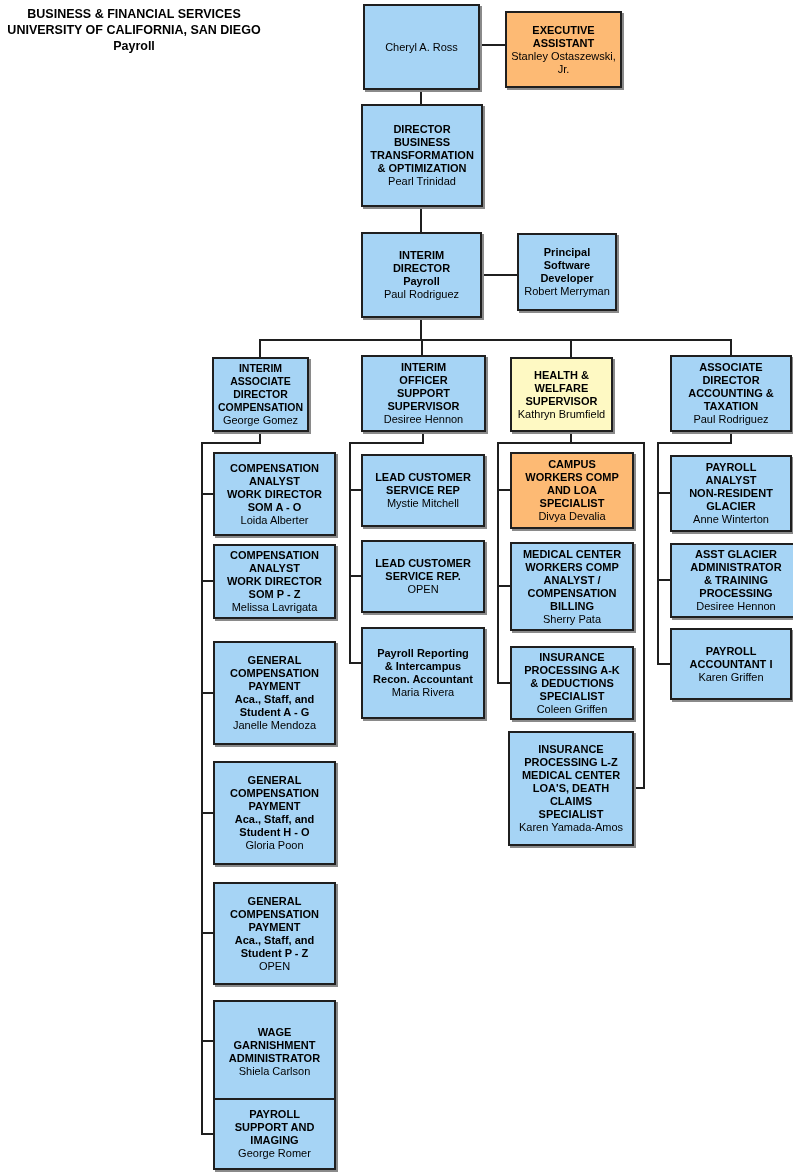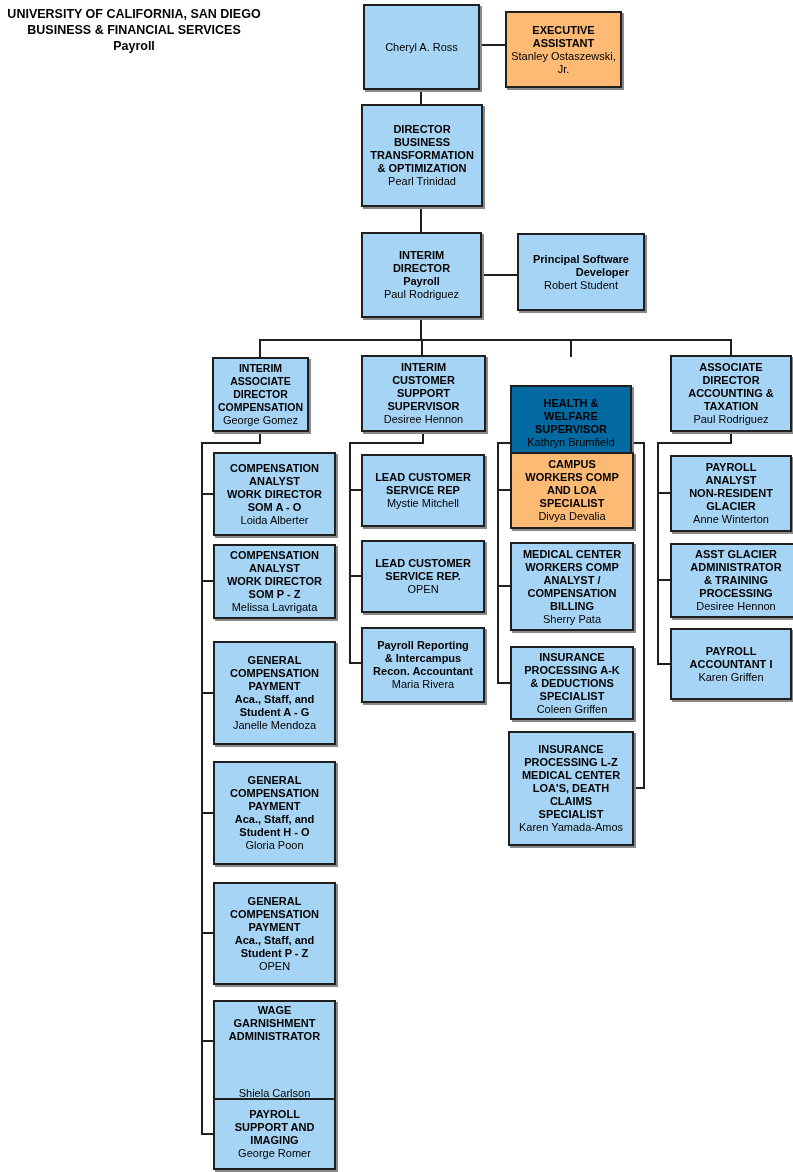--- a/index.html
+++ b/index.html
@@ -41,22 +41,22 @@
   .wire {
     position: absolute;
     background: #1f1f1f;
   }
 </style>
 </head>
 <body>
 
 <div class="canvas">
   <div class="title-block">
+    <div>BUSINESS &amp; FINANCIAL SERVICES</div>
     <div>UNIVERSITY OF CALIFORNIA, SAN DIEGO</div>
-    <div>BUSINESS &amp; FINANCIAL SERVICES</div>
     <div>Payroll</div>
   </div>
   <div id="wires">
       <div class="wire" style="left: 420px; top: 90px; width: 2px; height: 14px; background: rgb(31, 31, 31);"></div>
       <div class="wire" style="left: 480px; top: 44px; width: 25px; height: 2px; background: rgb(31, 31, 31);"></div>
       <div class="wire" style="left: 420px; top: 207px; width: 2px; height: 25px; background: rgb(31, 31, 31);"></div>
       <div class="wire" style="left: 482px; top: 274px; width: 35px; height: 2px; background: rgb(31, 31, 31);"></div>
       <div class="wire" style="left: 420px; top: 318px; width: 2px; height: 23px; background: rgb(31, 31, 31);"></div>
       <div class="wire" style="left: 259px; top: 339px; width: 473px; height: 2px; background: rgb(31, 31, 31);"></div>
       <div class="wire" style="left: 259px; top: 339px; width: 2px; height: 18px; background: rgb(31, 31, 31);"></div>
@@ -115,46 +115,46 @@
         <div class="p">Pearl Trinidad</div>
       </div>
       <div class="box" style="left: 361px; top: 232px; width: 121px; height: 86px; background: rgb(166, 212, 245); border-color: rgb(31, 31, 31);">
         <div class="t">
           <div>INTERIM</div>
           <div>DIRECTOR</div>
           <div>Payroll</div>
         </div>
         <div class="p">Paul Rodriguez</div>
       </div>
-      <div class="box" style="left: 517px; top: 233px; width: 128px; height: 78px; background: rgb(166, 212, 245); border-color: rgb(31, 31, 31); text-align: right;">
+      <div class="box" style="left: 517px; top: 233px; width: 100px; height: 78px; background: rgb(166, 212, 245); border-color: rgb(31, 31, 31);">
         <div class="t">
           <div>Principal Software</div>
           <div>Developer</div>
         </div>
-        <div class="p">Robert Student</div>
+        <div class="p">Robert Merryman</div>
       </div>
       <div class="box" style="left: 212px; top: 357px; width: 97px; height: 75px; background: rgb(166, 212, 245); border-color: rgb(31, 31, 31);">
         <div class="t" style="font-size: 10.5px;">
           <div>INTERIM</div>
           <div>ASSOCIATE</div>
           <div>DIRECTOR</div>
           <div>COMPENSATION</div>
         </div>
         <div class="p">George Gomez</div>
       </div>
       <div class="box" style="left: 361px; top: 355px; width: 125px; height: 77px; background: rgb(166, 212, 245); border-color: rgb(31, 31, 31);">
         <div class="t">
           <div>INTERIM</div>
-          <div>CUSTOMER</div>
+          <div>OFFICER</div>
           <div>SUPPORT</div>
           <div>SUPERVISOR</div>
         </div>
         <div class="p">Desiree Hennon</div>
       </div>
-      <div class="box" style="left: 510px; top: 357px; width: 122px; height: 75px; background: #0369a1; border-color: rgb(31, 31, 31); margin-top: 28px;">
+      <div class="box" style="left: 510px; top: 357px; width: 103px; height: 75px; background: #fef9c3; border-color: rgb(31, 31, 31);">
         <div class="t">
           <div>HEALTH &amp;</div>
           <div>WELFARE</div>
           <div>SUPERVISOR</div>
         </div>
         <div class="p">Kathryn Brumfield</div>
       </div>
       <div class="box" style="left: 670px; top: 355px; width: 122px; height: 77px; background: rgb(166, 212, 245); border-color: rgb(31, 31, 31);">
         <div class="t">
           <div>ASSOCIATE</div>
@@ -205,21 +205,21 @@
       <div class="box" style="left: 213px; top: 882px; width: 123px; height: 103px; background: rgb(166, 212, 245); border-color: rgb(31, 31, 31);">
         <div class="t">
           <div>GENERAL</div>
           <div>COMPENSATION</div>
           <div>PAYMENT</div>
           <div>Aca., Staff, and</div>
           <div>Student P - Z</div>
         </div>
         <div class="p">OPEN</div>
       </div>
-      <div class="box" style="left: 213px; top: 1000px; width: 123px; height: 104px; background: rgb(166, 212, 245); border-color: rgb(31, 31, 31); justify-content: space-between;">
+      <div class="box" style="left: 213px; top: 1000px; width: 123px; height: 104px; background: rgb(166, 212, 245); border-color: rgb(31, 31, 31);">
         <div class="t">
           <div>WAGE</div>
           <div>GARNISHMENT</div>
           <div>ADMINISTRATOR</div>
         </div>
         <div class="p">Shiela Carlson</div>
       </div>
       <div class="box" style="left: 213px; top: 1098px; width: 123px; height: 72px; background: rgb(166, 212, 245); border-color: rgb(31, 31, 31);">
         <div class="t">
           <div>PAYROLL</div>
@@ -235,21 +235,21 @@
         </div>
         <div class="p">Mystie Mitchell</div>
       </div>
       <div class="box" style="left: 361px; top: 540px; width: 124px; height: 73px; background: rgb(166, 212, 245); border-color: rgb(31, 31, 31);">
         <div class="t">
           <div>LEAD CUSTOMER</div>
           <div>SERVICE REP.</div>
         </div>
         <div class="p">OPEN</div>
       </div>
-      <div class="box" style="left: 361px; top: 627px; width: 124px; height: 76px; background: rgb(166, 212, 245); border-color: rgb(31, 31, 31);">
+      <div class="box" style="left: 361px; top: 627px; width: 124px; height: 92px; background: rgb(166, 212, 245); border-color: rgb(31, 31, 31);">
         <div class="t">
           <div>Payroll Reporting</div>
           <div>&amp; Intercampus</div>
           <div>Recon. Accountant</div>
         </div>
         <div class="p">Maria Rivera</div>
       </div>
       <div class="box" style="left: 510px; top: 452px; width: 124px; height: 77px; background: #fdba74; border-color: rgb(31, 31, 31);">
         <div class="t">
           <div>CAMPUS</div>

